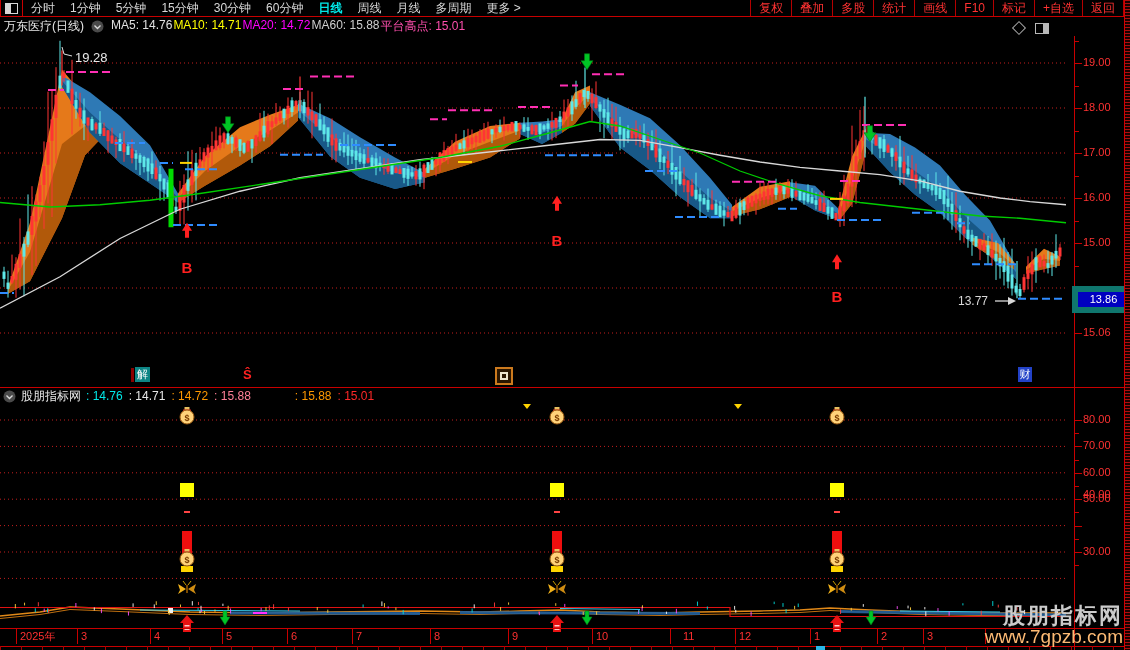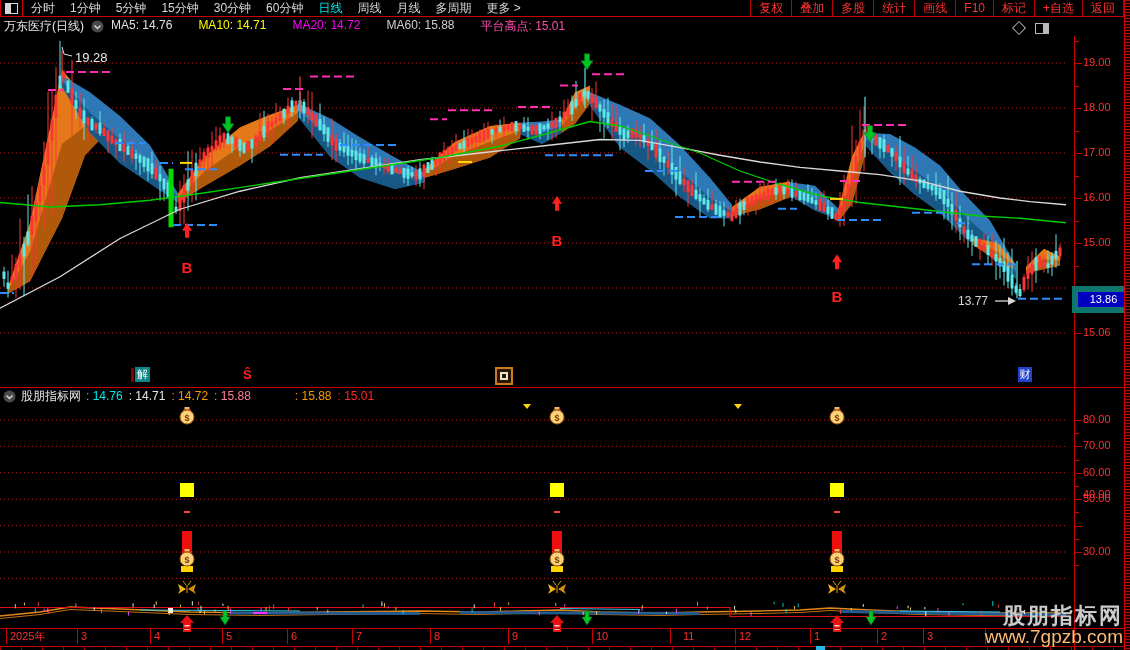--- a/index.html
+++ b/index.html
@@ -7,21 +7,21 @@
         font-family:"Liberation Sans","DejaVu Sans",sans-serif;}
   .abs{position:absolute;}
   
   #toolbar{left:0;top:0;width:1130px;height:16px;border-bottom:1px solid #c80000;display:flex;align-items:center;text-align:right;}
   #win-icon-box{width:21px;height:16px;border-right:1px solid #c80000;border-left:1px solid #c80000;
     display:flex;align-items:center;justify-content:center;}
   .split-ico{width:11px;height:9px;border:1px solid #d8d8d8;position:relative;}
   .split-ico::after{content:"";position:absolute;left:0;top:0;width:5px;height:9px;background:#d8d8d8;}
   #tabs{display:flex;gap:15px;margin-left:8px;}
   .tab{color:#d8d8d8;font-size:12px;line-height:16px;cursor:default;white-space:nowrap;}
-  .tab.active{color:#00e8e8;}
+  .tab.active{color:#00e8e8;font-weight:bold;}
   #tbuttons{position:absolute;right:6px;top:0;height:16px;display:flex;}
   .tbtn{color:#ff3232;font-size:12px;line-height:16px;padding:0 8px;border-left:1px solid #b40000;white-space:nowrap;}
   .tbtn:last-child{border-right:1px solid #b40000;}
   
   #chart-header{left:4px;top:19px;height:15px;display:flex;align-items:center;gap:7px;z-index:3;}
   #chart-title{color:#e8e8e8;font-size:12px;white-space:nowrap;}
   .ind{font-size:12px;white-space:nowrap;}
   .corner-diamond{left:1014px;top:23px;width:8px;height:8px;border:1px solid #a8a8a8;transform:rotate(45deg);z-index:3;}
   .corner-window{left:1035px;top:23px;width:12px;height:9px;border:1px solid #b8b8b8;z-index:3;}
   .corner-window::after{content:"";position:absolute;right:0;top:0;width:5px;height:9px;background:#b8b8b8;}
@@ -908,21 +908,21 @@
         <span class="tbtn">返回</span>
       </div>
   </div>
 
   <div id="chart-header" class="abs">
     <span id="chart-title">万东医疗(日线)</span>
     <svg width="13" height="13" style="position:static">
       <circle cx="6.5" cy="6.5" r="6" fill="#4a4a4a"></circle>
       <polyline points="3.5,5.5 6.5,8.5 9.5,5.5" fill="none" stroke="#d8d8d8" stroke-width="1.4"></polyline>
     </svg>
-    <span id="indicators" style="display:flex;gap:26px;">
+    <span id="indicators" style="display:flex;gap:1px;">
         <span class="ind" style="color: rgb(224, 224, 224);">MA5: 14.76</span>
         <span class="ind" style="color: rgb(255, 255, 0);">MA10: 14.71</span>
         <span class="ind" style="color: rgb(255, 0, 255);">MA20: 14.72</span>
         <span class="ind" style="color: rgb(207, 207, 207);">MA60: 15.88</span>
         <span class="ind" style="color: rgb(255, 79, 174);">平台高点: 15.01</span>
       </span>
   </div>
   <div class="abs corner-diamond"></div>
   <div class="abs corner-window"></div>
 
@@ -1002,21 +1002,21 @@
   <div id="sub-ylabels">
       <div class="ylab" style="left: 1083px; top: 413px; position: absolute;">80.00</div>
       <div class="ylab" style="left: 1083px; top: 439.4px; position: absolute;">70.00</div>
       <div class="ylab" style="left: 1083px; top: 465.8px; position: absolute;">60.00</div>
       <div class="ylab" style="left: 1083px; top: 492.2px; position: absolute;">50.00</div>
       <div class="ylab" style="left: 1083px; top: 488px; position: absolute;">40.00</div>
       <div class="ylab" style="left: 1083px; top: 545px; position: absolute;">30.00</div>
     </div>
 
   <div id="xrow" class="abs">
-      <div class="xcell" style="left: 6px; width: 77px;">2025年</div>
+      <div class="xcell" style="left: 16px; width: 77px;">2025年</div>
       <div class="xcell" style="left: 77px; width: 73px;">3</div>
       <div class="xcell" style="left: 150px; width: 72px;">4</div>
       <div class="xcell" style="left: 222px; width: 65px;">5</div>
       <div class="xcell" style="left: 287px; width: 65px;">6</div>
       <div class="xcell" style="left: 352px; width: 78px;">7</div>
       <div class="xcell" style="left: 430px; width: 78px;">8</div>
       <div class="xcell" style="left: 508px; width: 84px;">9</div>
       <div class="xcell" style="left: 592px; width: 78px;">10</div>
       <div class="xcell" style="left: 670px; width: 65px; padding-left: 12px;">11</div>
       <div class="xcell" style="left: 735px; width: 75px;">12</div>

